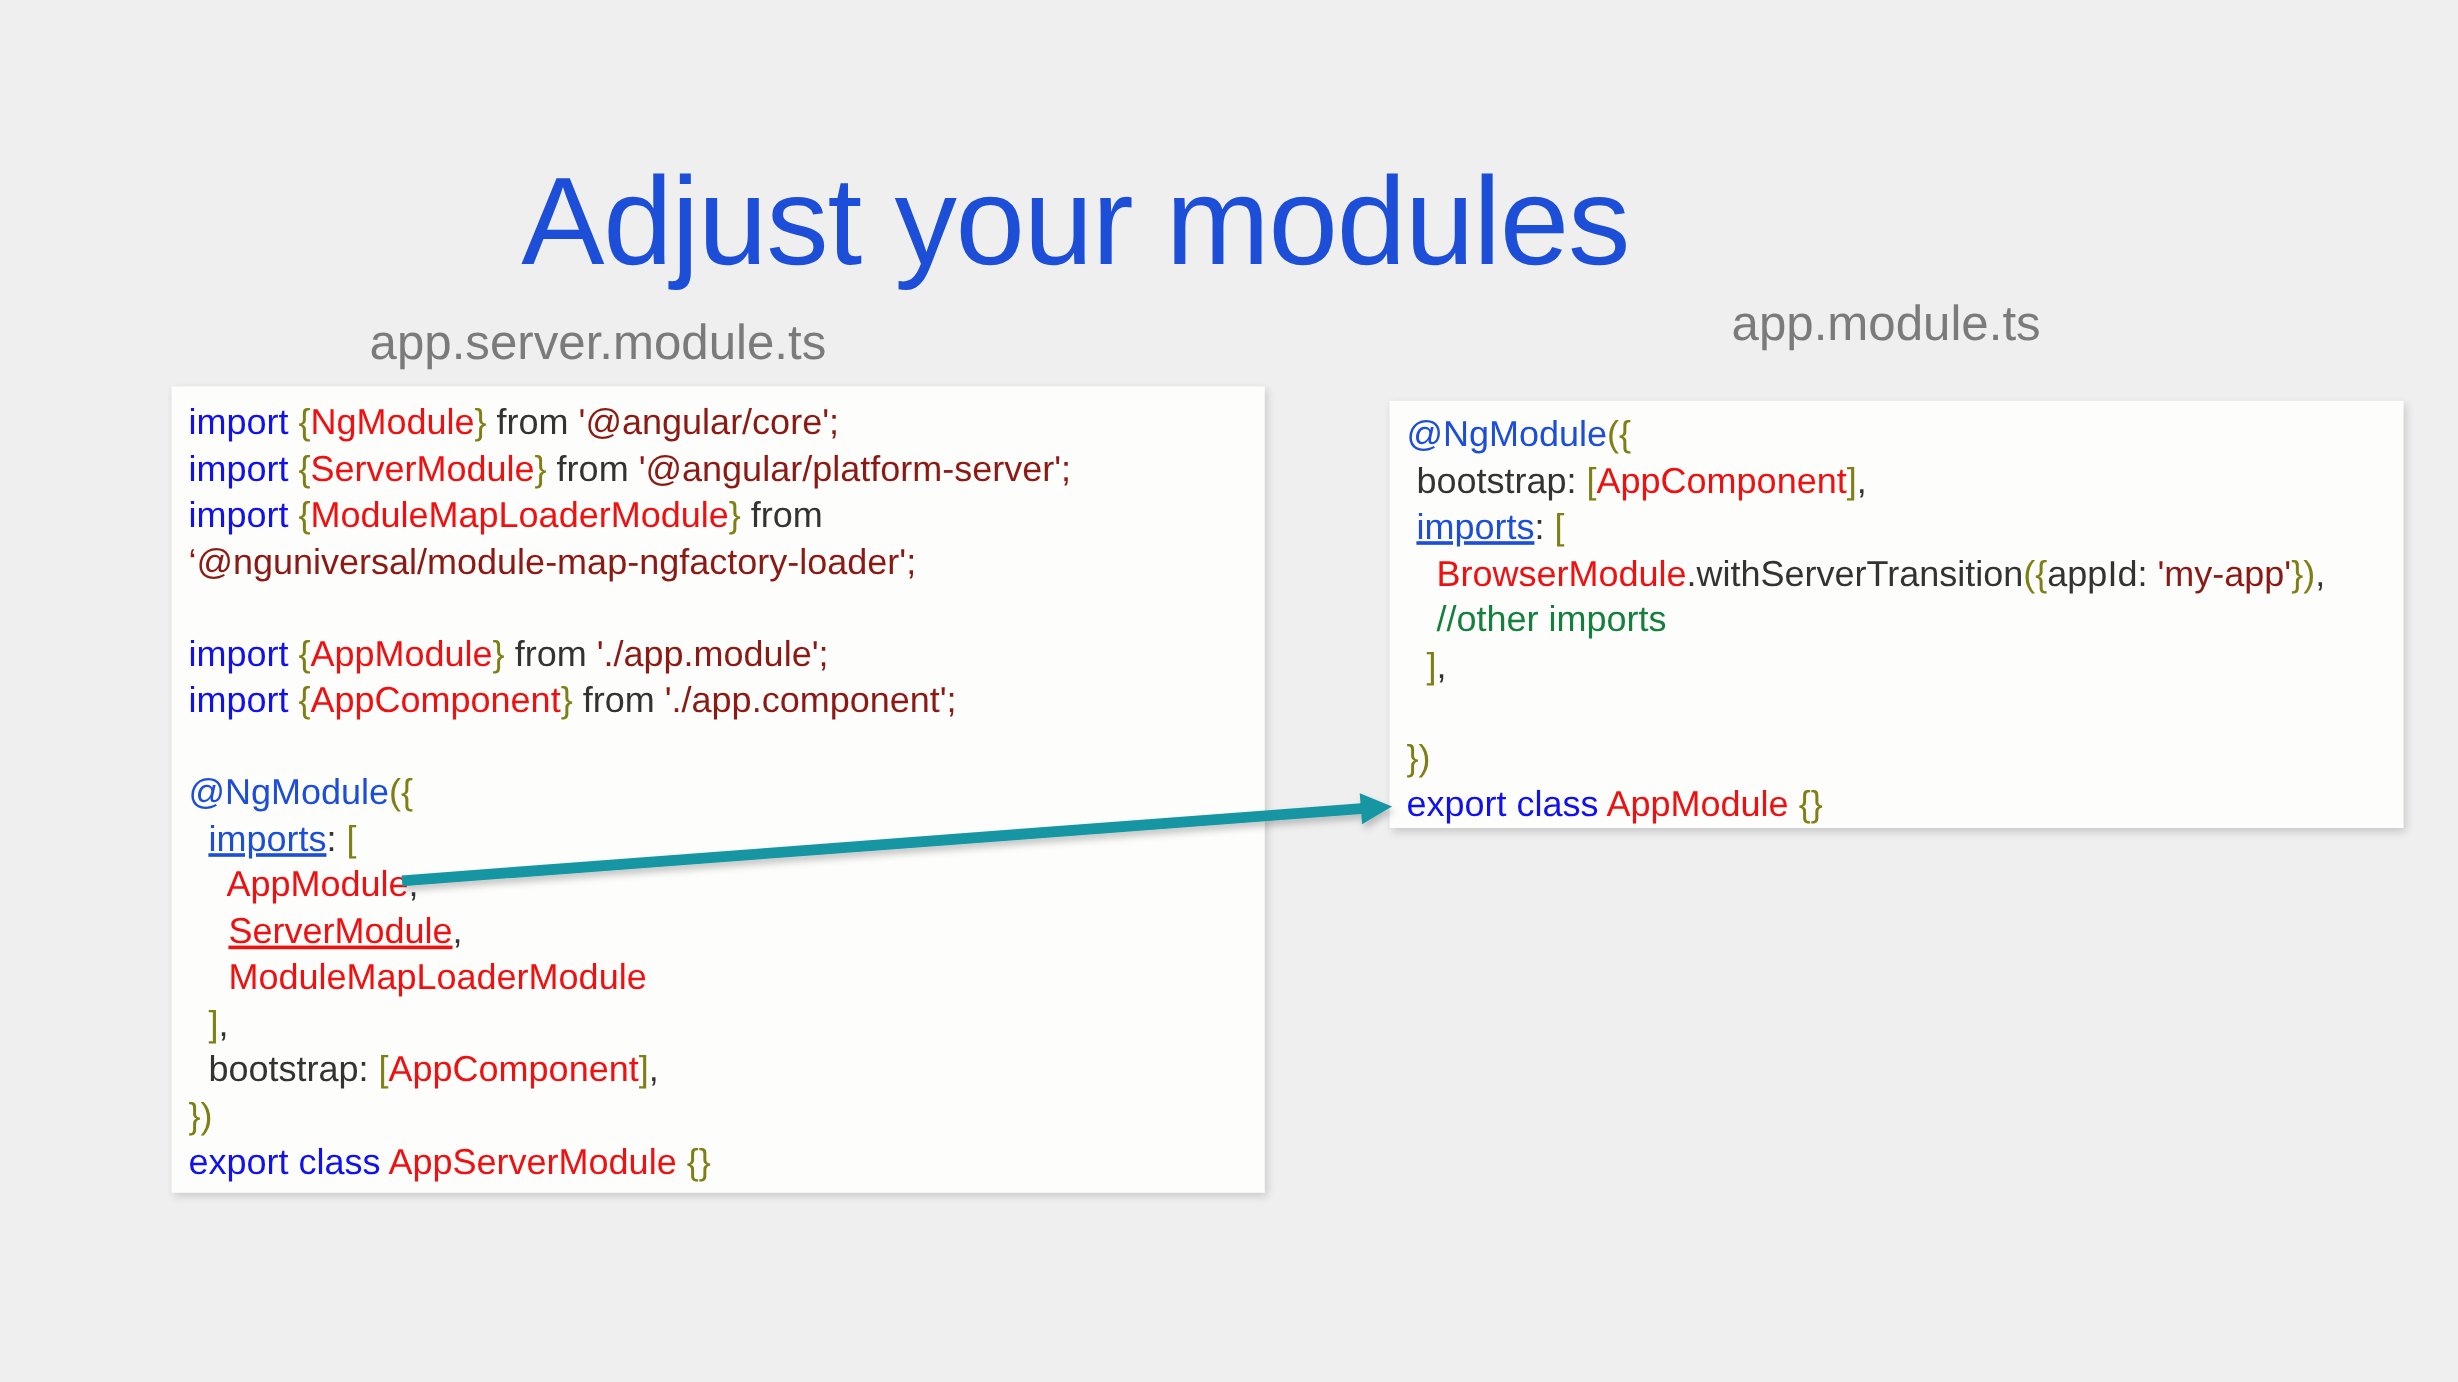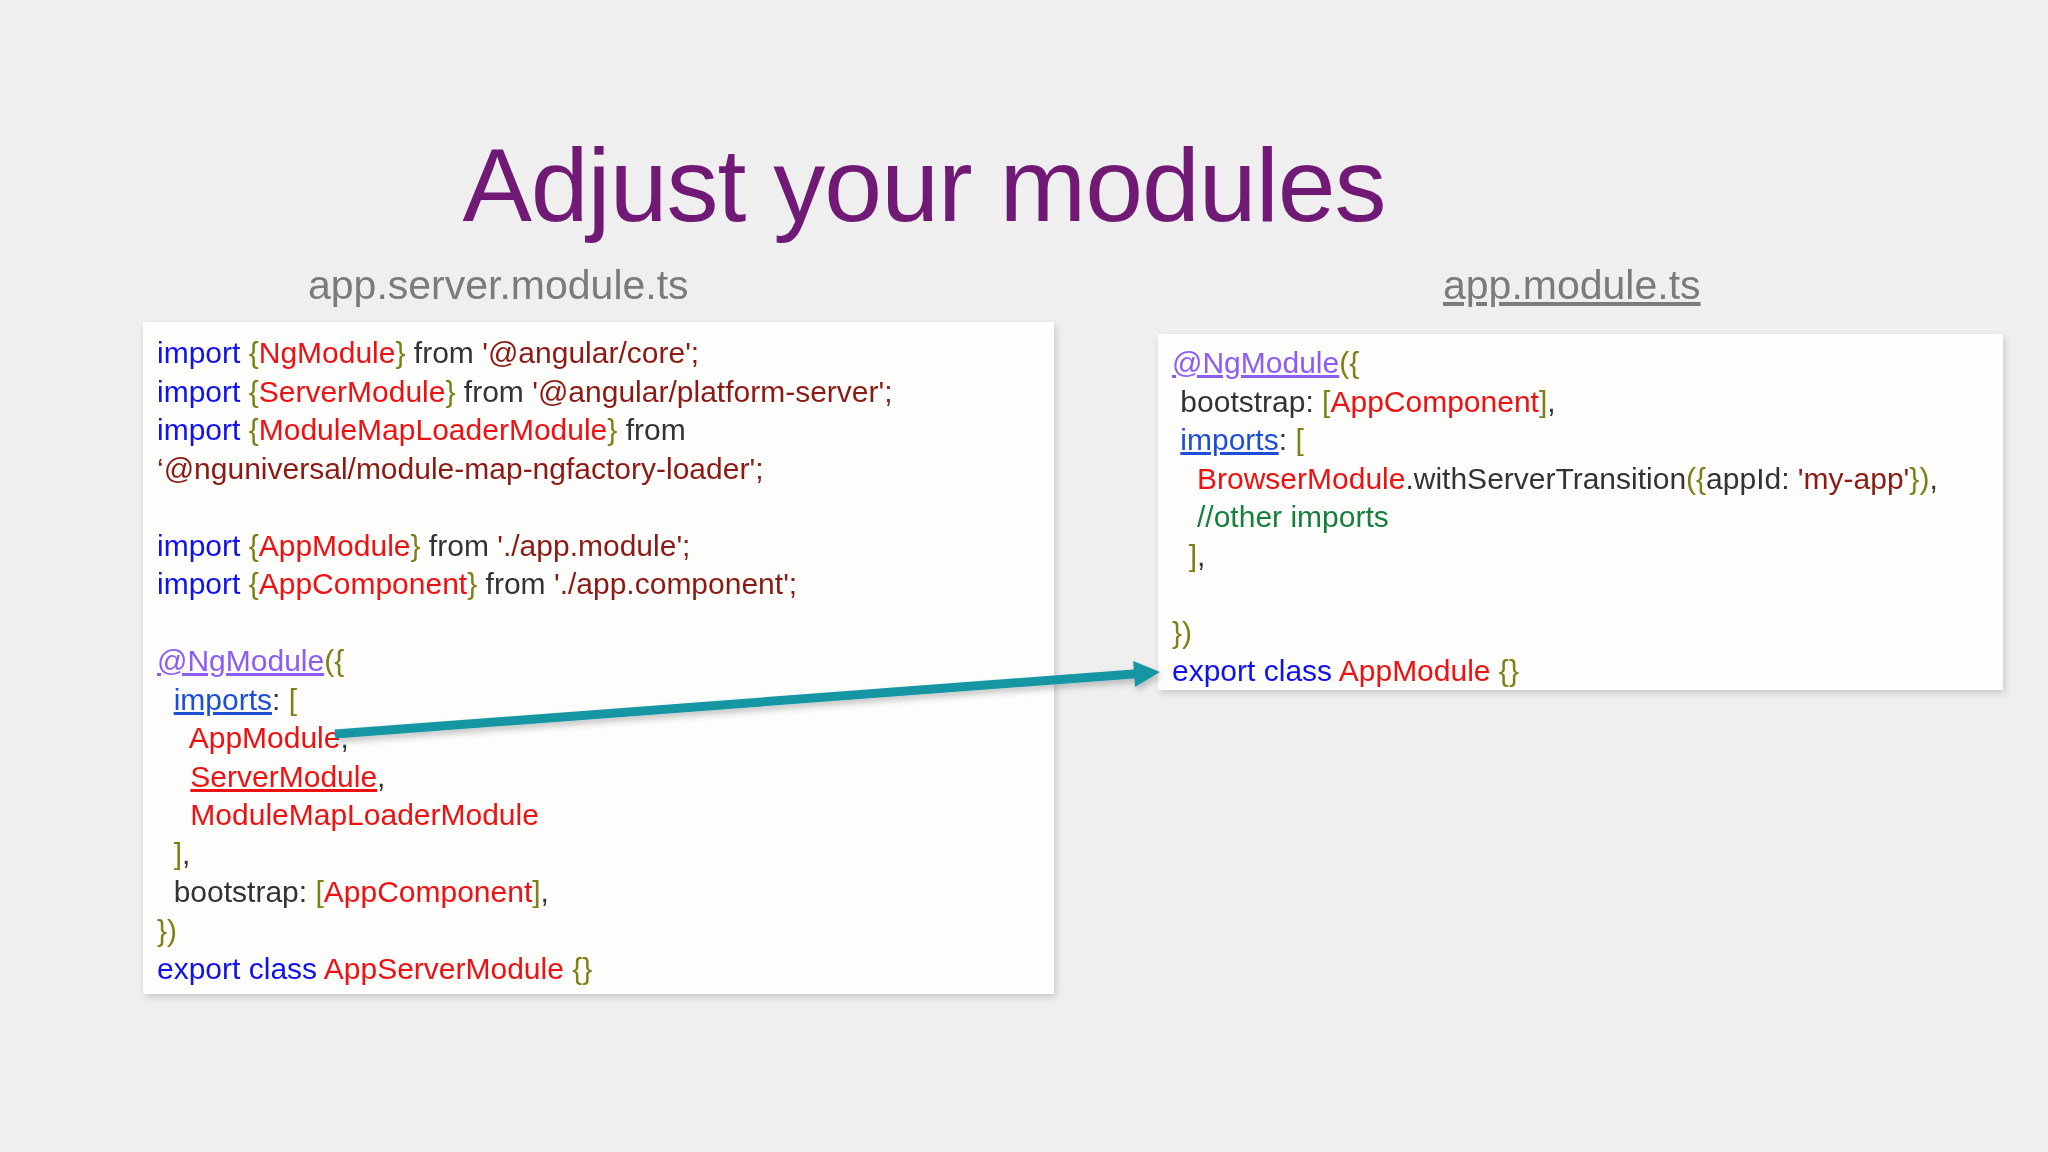--- a/index.html
+++ b/index.html
@@ -18,37 +18,36 @@
   
   #slide-title {
     position: absolute;
     top: 58px;
     left: 0;
     width: 1792px;
     text-align: center;
     font-size: 104px;
     line-height: 1.1;
     font-weight: 400;
-    color: #701a75;
+    color: #1d4ed8;
     letter-spacing: -1px;
     white-space: nowrap;
-    padding-left: 28px;
   }
 
   
   .panel-caption {
     position: absolute;
     font-size: 41px;
     color: #7b7b7b;
     font-weight: 400;
     white-space: nowrap;
     margin-left: 28px;
   }
   #caption-left  { left: 280px; top: 262px; }
-  #caption-right { left: 1415px; top: 262px; text-decoration: underline; }
+  #caption-right { left: 1415px; top: 246px; }
 
   
   .code-card {
     position: absolute;
     background: #fdfdfc;
     box-shadow: 2px 3px 7px rgba(0,0,0,0.16);
     box-sizing: border-box;
     overflow: hidden;
   }
   #code-card-left {
@@ -78,21 +77,21 @@
 
   .code-line { white-space: pre; min-height: 38.5px; }
 
   
   .t-kw      { color: #1111ee; }            
   .t-brace   { color: #7e7f15; }            
   .t-id      { color: #ee1111; }            
   .t-plain   { color: #333333; }            
   .t-str     { color: #8b1a14; }            
   .t-comment { color: #15803d; }            
-  .t-decor   { color: #8b5cf6; text-decoration: underline; }
+  .t-decor   { color: #1d4ed8; }
   .t-id-ul   { color: #ee1111; text-decoration: underline; }
   .t-plain-ul{ color: #1d4ed8; text-decoration: underline; }
 
   
   #connector-arrow {
     position: absolute;
     left: 0; top: 0;
     width: 2048px; height: 1152px;
     pointer-events: none;
   }

